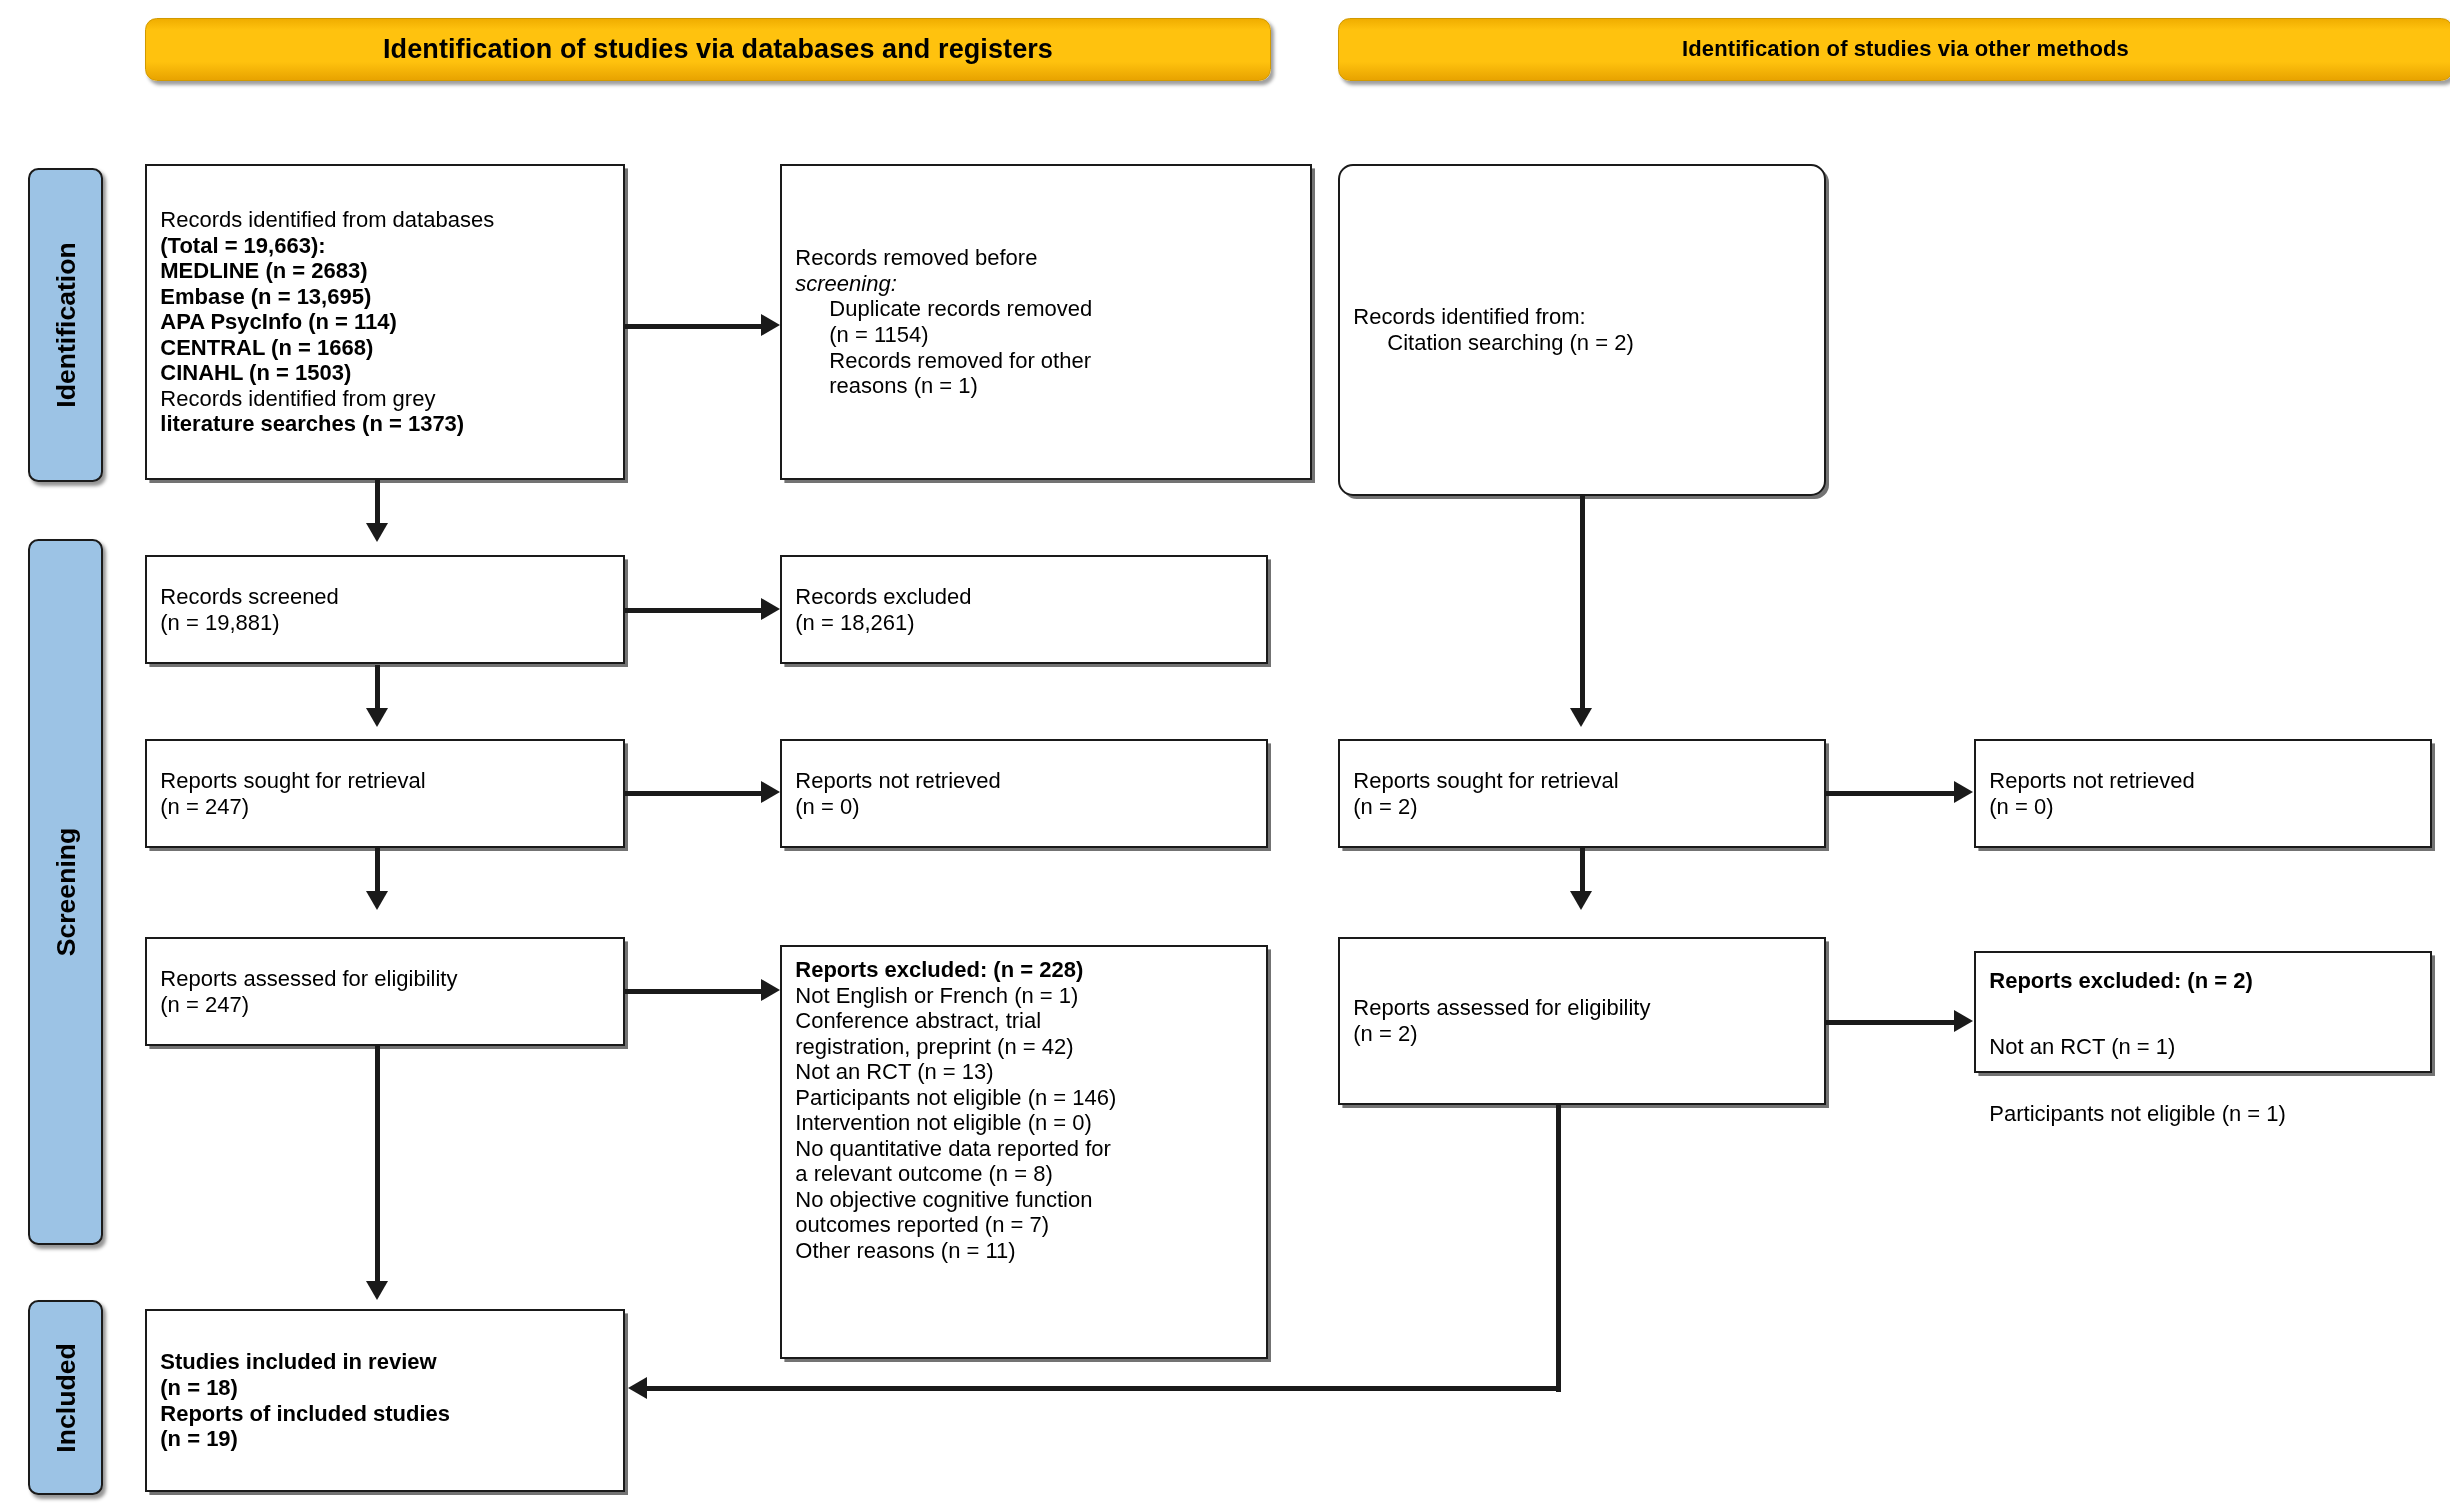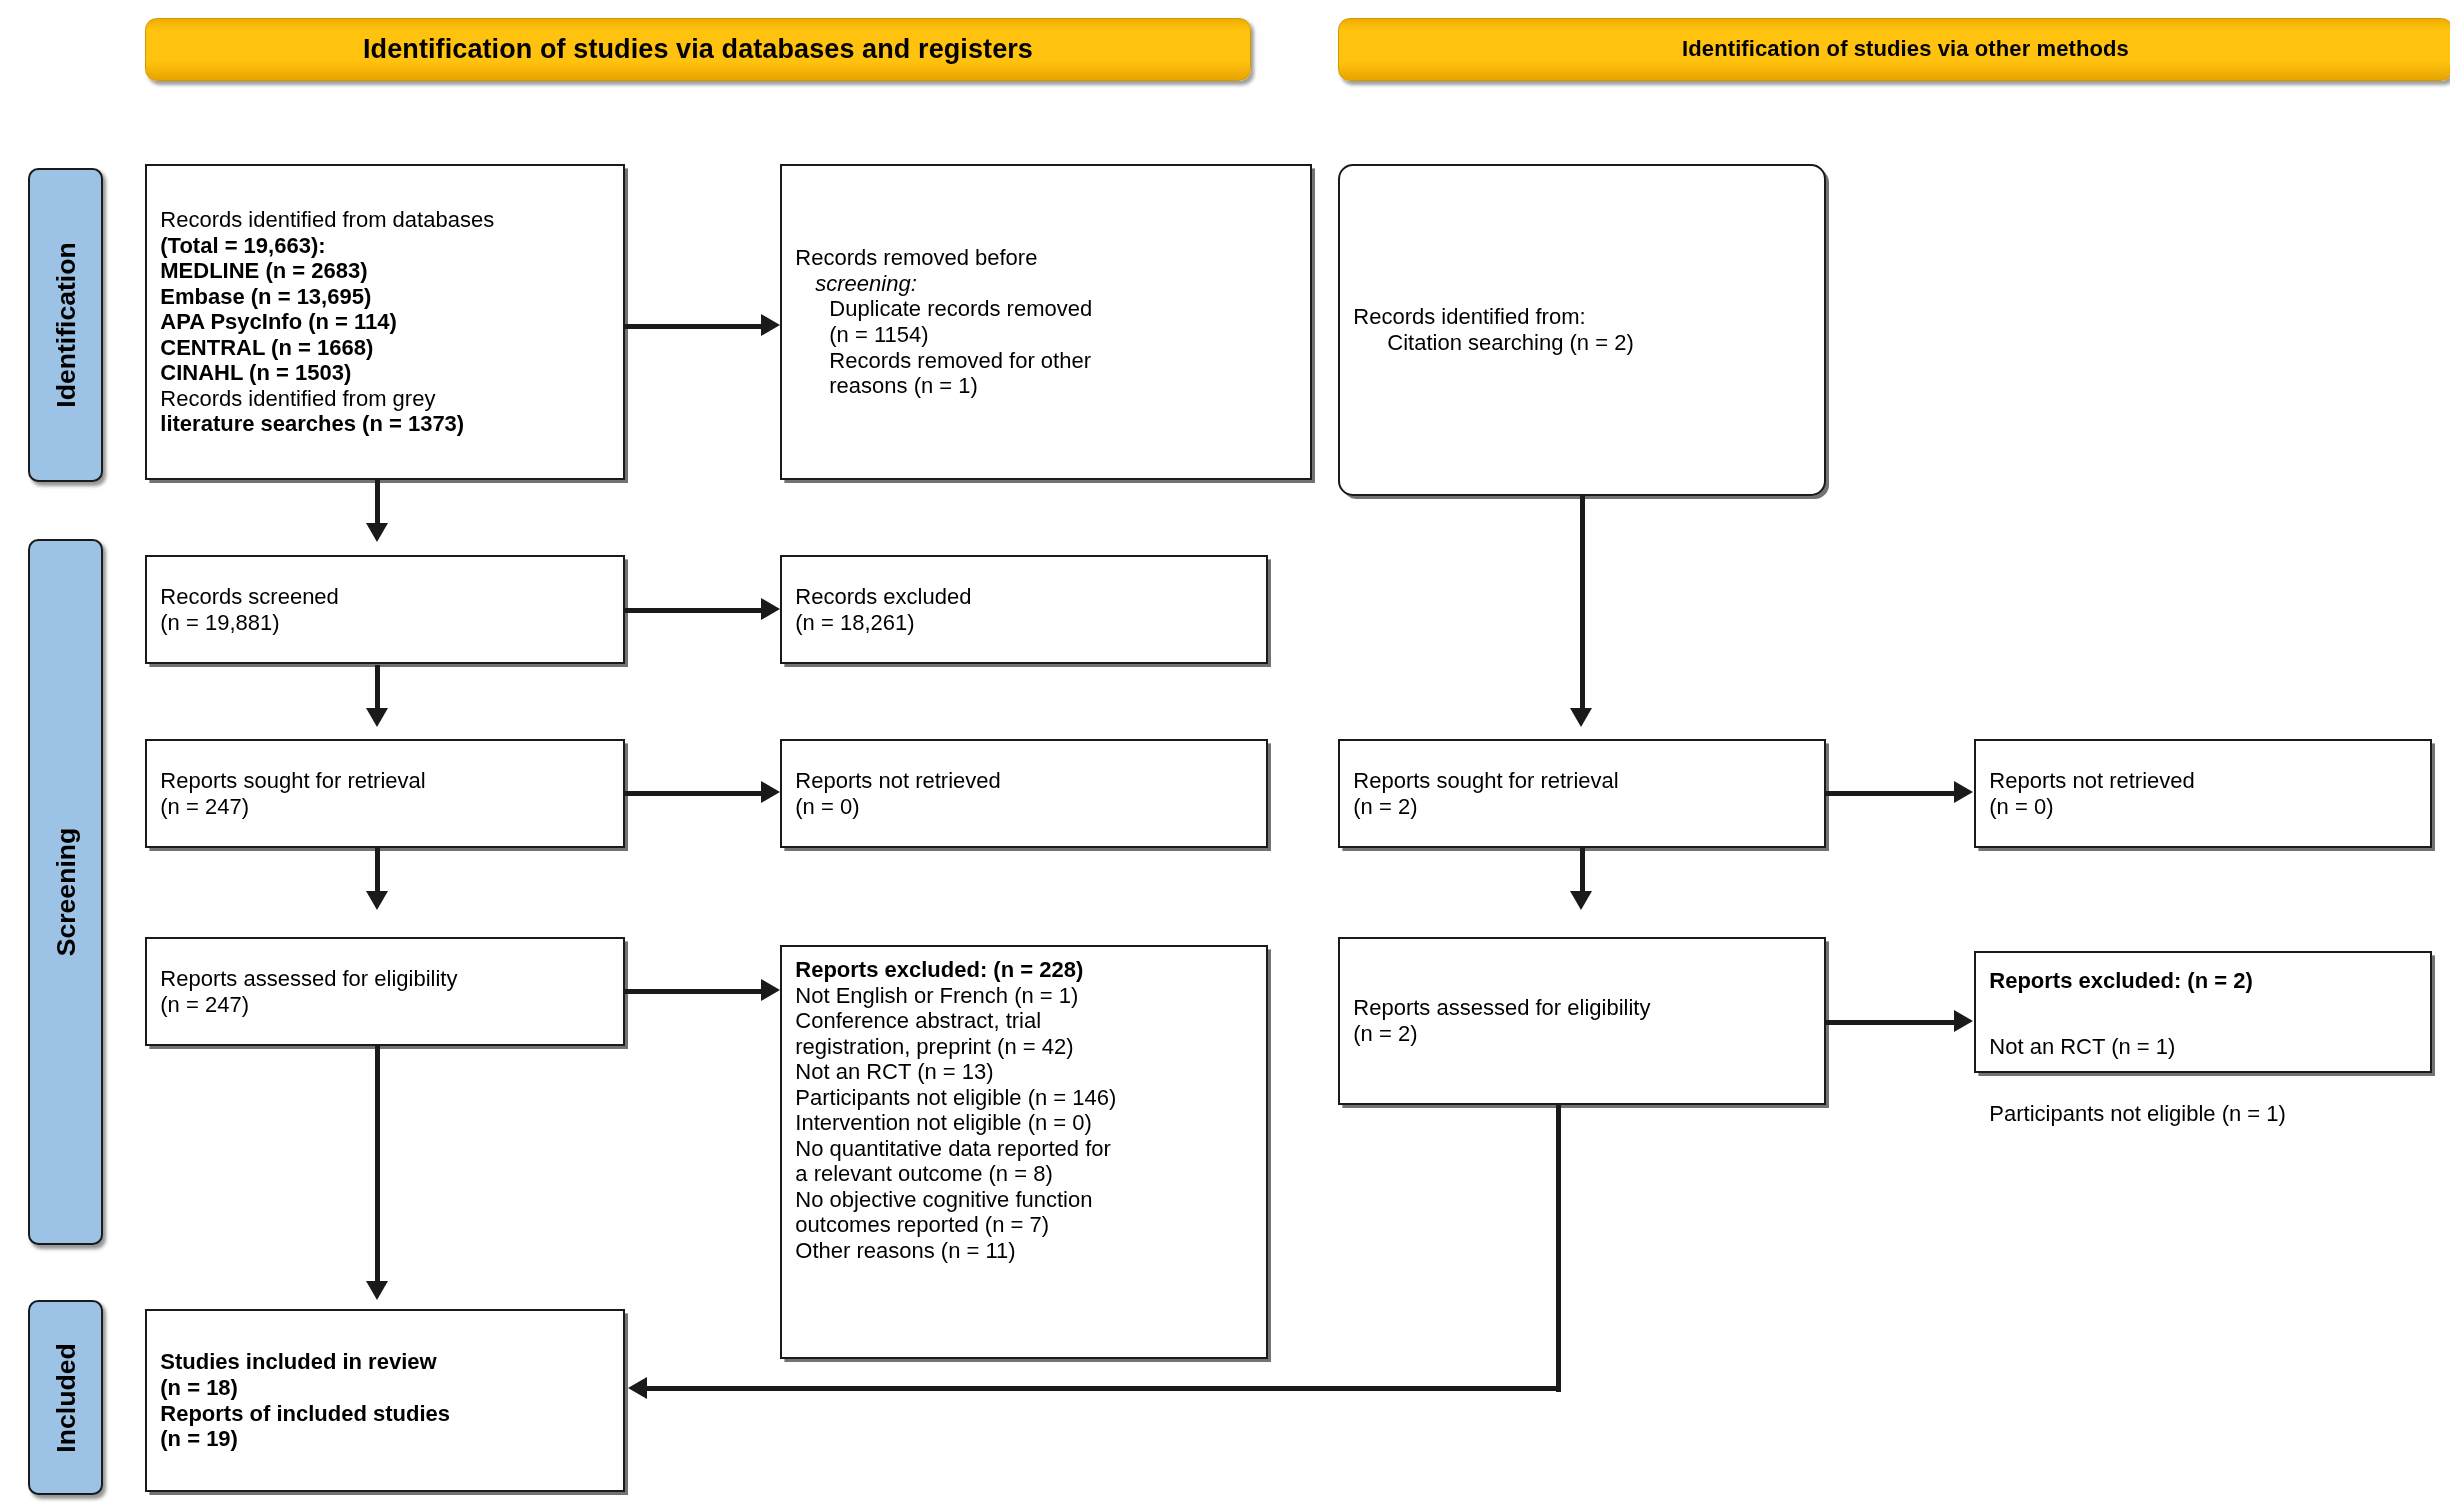--- a/index.html
+++ b/index.html
@@ -61,21 +61,21 @@
     display: flex;
     flex-direction: column;
     justify-content: center;
     color: #000000;
     line-height: 1.16;
   }
   .box .ln { display: block; white-space: pre-wrap; }
   .box.center .ln { text-align: left; }
   .box.pad { padding: 5.9px 13.3px; }
   .b { font-weight: bold; }
-  .i { font-style: italic; margin-left: 20px; }
+  .i { font-style: italic; }
   .indent { padding-left: 34px; }
 
   
   .hline, .vline {
     position: absolute;
     background: #1a1a1a;
   }
   .arrow-r {
     position: absolute;
     width: 0; height: 0;
@@ -96,21 +96,21 @@
     border-left: 11.8px solid transparent;
     border-right: 11.8px solid transparent;
     border-top: 19px solid #1a1a1a;
   }
 </style>
 </head>
 <body>
 
 <div id="canvas">
 
-  <div class="banner" style="left:145px; top:17.7px; width:1104px; height:61px; font-size:27px;">
+  <div class="banner" style="left:145px; top:17.7px; width:1104px; height:61px; font-size:27px;padding-left:20px;">
     <span>Identification of studies via databases and registers</span>
   </div>
 
   <div class="banner" style="left:1338px; top:17.7px; width:1093px; height:61px; font-size:22px;padding-left:20px;">
     <span>Identification of studies via other methods</span>
   </div>
 
   <div class="rail" style="left:28px; top:168px; width:71px; height:310px;">
     <span style="font-size:26.6px;">Identification</span>
   </div>

